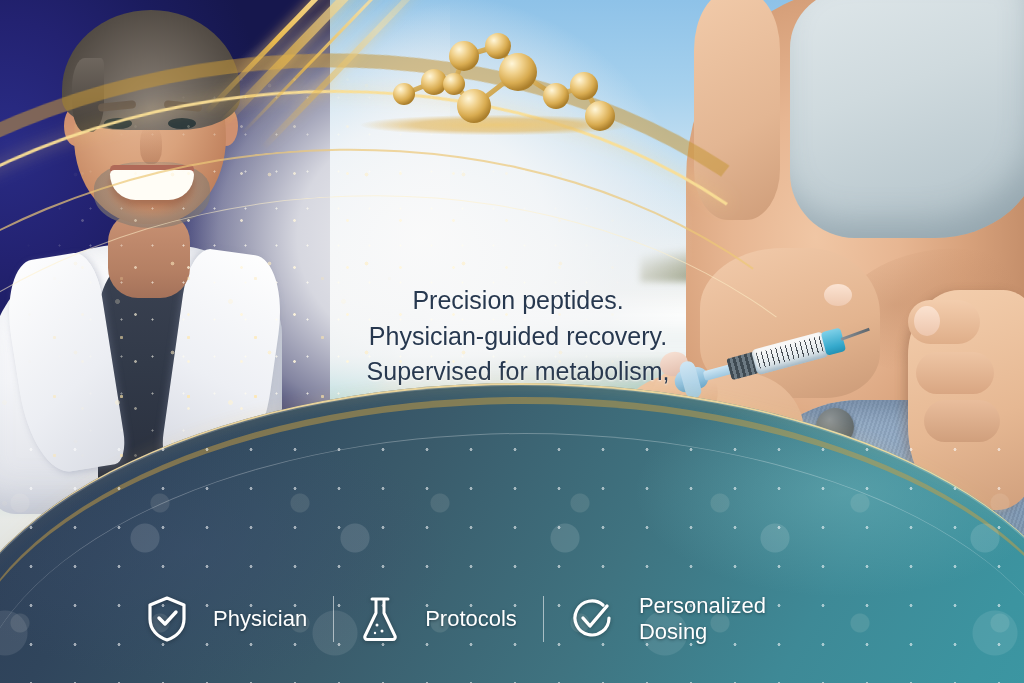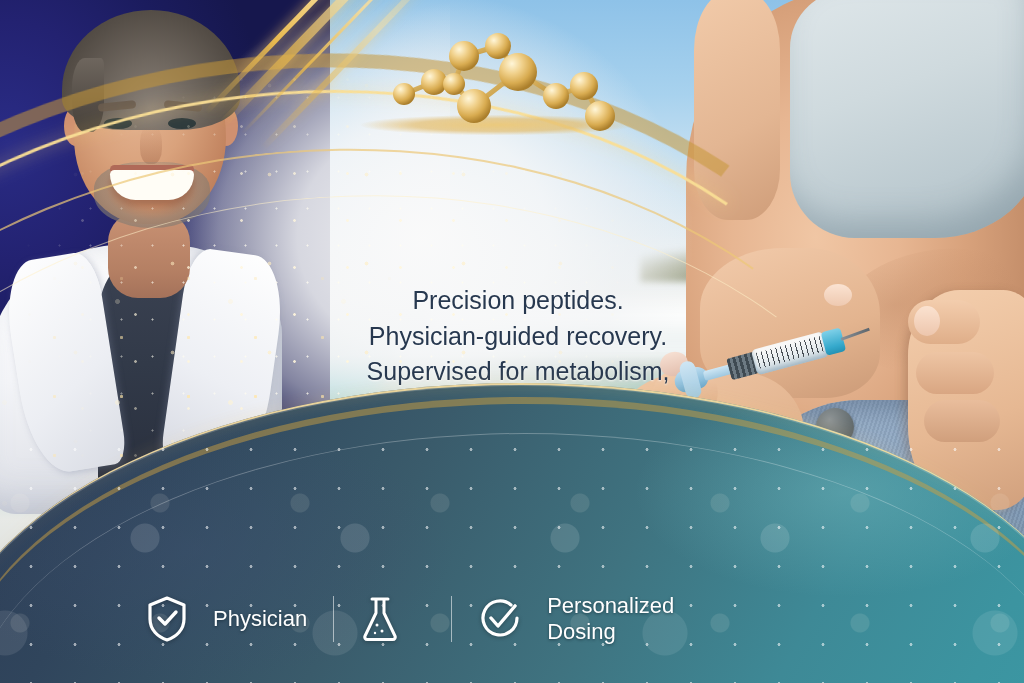--- a/index.html
+++ b/index.html
@@ -410,20 +410,21 @@
 
     <div class="badge b2">
       <svg width="40" height="48" viewBox="0 0 40 48">
         <path d="M12 4 h16" stroke="#ffffff" stroke-width="3" stroke-linecap="round" fill="none"></path>
         <path d="M16 5 v13 L5 41 a2.5 2.5 0 0 0 2.2 3.6 h25.6 A2.5 2.5 0 0 0 35 41 L24 18 V5" fill="none" stroke="#ffffff" stroke-width="3" stroke-linejoin="round"></path>
         <circle cx="17" cy="30" r="1.5" fill="#ffffff"></circle>
         <circle cx="22" cy="36" r="1.5" fill="#ffffff"></circle>
         <circle cx="15" cy="38" r="1.2" fill="#ffffff"></circle>
       </svg>
       <div class="badge-text">
+        <div>Protocols</div>
       </div>
     </div>
 
     <div class="divider"></div>
 
     <div class="badge b3">
       <svg width="44" height="44" viewBox="0 0 44 44">
         <path d="M33 8 A17 17 0 1 0 39 21" fill="none" stroke="#ffffff" stroke-width="3.2" stroke-linecap="round"></path>
         <path d="M13 21 l7 8 l17 -20" fill="none" stroke="#ffffff" stroke-width="3.4" stroke-linecap="round" stroke-linejoin="round"></path>
       </svg>

